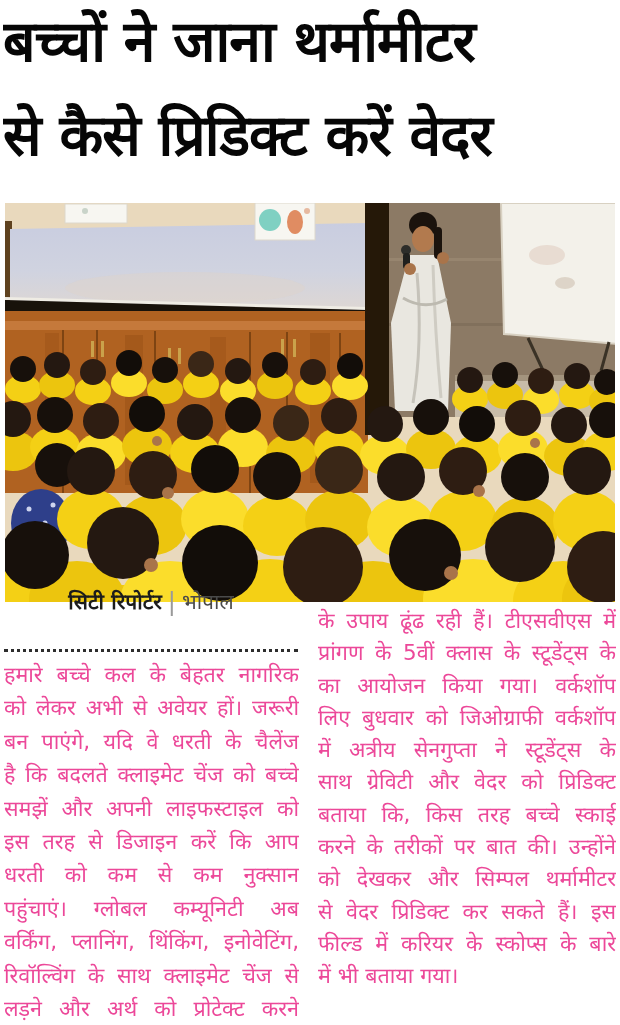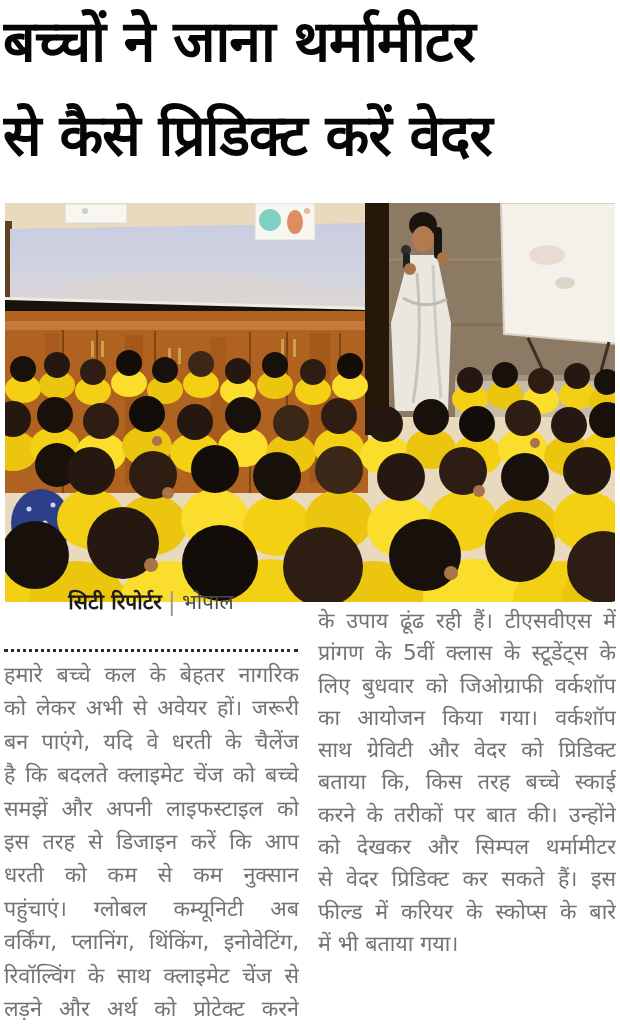--- a/index.html
+++ b/index.html
@@ -20,21 +20,21 @@
     position:absolute;top:587px;left:4px;width:294px;text-align:center;
     font-size:21px;line-height:30px;white-space:nowrap;overflow:hidden;
   }
   .byline .rep{font-weight:bold;color:#1c1c1c;}
   .byline .sep{color:#9a9a9a;font-weight:normal;padding:0 6px;font-size:24px;vertical-align:-1px;}
   .byline .city{color:#4a4a4a;font-weight:500;}
   .dotrule{
     position:absolute;top:649px;left:4px;width:294px;height:0;
     border-top:3px dotted #2d2d2d;
   }
-  .col{position:absolute;font-size:21.5px;color:#737373;}
+  .col{position:absolute;font-size:21.5px;color:#ec4899;}
   .col-left{top:658px;left:4px;width:295px;}
   .col-right{top:605px;left:318px;width:298px;}
   .col-left .bodyline{line-height:33.4px;height:33.4px;}
   .col-right .bodyline{line-height:32.3px;height:32.3px;}
   .bodyline{
     text-align:justify;text-align-last:justify;overflow:hidden;white-space:nowrap;
   }
   .bodyline.lastline{text-align-last:left;}
 </style>
 </head>
@@ -269,22 +269,23 @@
   <div class="bodyline">धरती को कम से कम नुक्सान</div>
   <div class="bodyline">पहुंचाएं। ग्लोबल कम्यूनिटी अब</div>
   <div class="bodyline">वर्किंग, प्लानिंग, थिंकिंग, इनोवेटिंग,</div>
   <div class="bodyline">रिवॉल्विंग के साथ क्लाइमेट चेंज से</div>
   <div class="bodyline">लड़ने और अर्थ को प्रोटेक्ट करने</div>
 </div>
 
 <div class="col col-right">
   <div class="bodyline">के उपाय ढूंढ रही हैं। टीएसवीएस में</div>
   <div class="bodyline">प्रांगण के 5वीं क्लास के स्टूडेंट्स के</div>
+  <div class="bodyline">का आयोजन किया गया। वर्कशॉप</div>
   <div class="bodyline">लिए बुधवार को जिओग्राफी वर्कशॉप</div>
-  <div class="bodyline">का आयोजन किया गया। वर्कशॉप</div>
+  <div class="bodyline">में अत्रीय सेनगुप्ता ने स्टूडेंट्स के</div>
   <div class="bodyline">साथ ग्रेविटी और वेदर को प्रिडिक्ट</div>
   <div class="bodyline">बताया कि, किस तरह बच्चे स्काई</div>
   <div class="bodyline">करने के तरीकों पर बात की। उन्होंने</div>
   <div class="bodyline">को देखकर और सिम्पल थर्मामीटर</div>
   <div class="bodyline">से वेदर प्रिडिक्ट कर सकते हैं। इस</div>
   <div class="bodyline">फील्ड में करियर के स्कोप्स के बारे</div>
   <div class="bodyline lastline">में भी बताया गया।</div>
 </div>
 
 </body></html>

